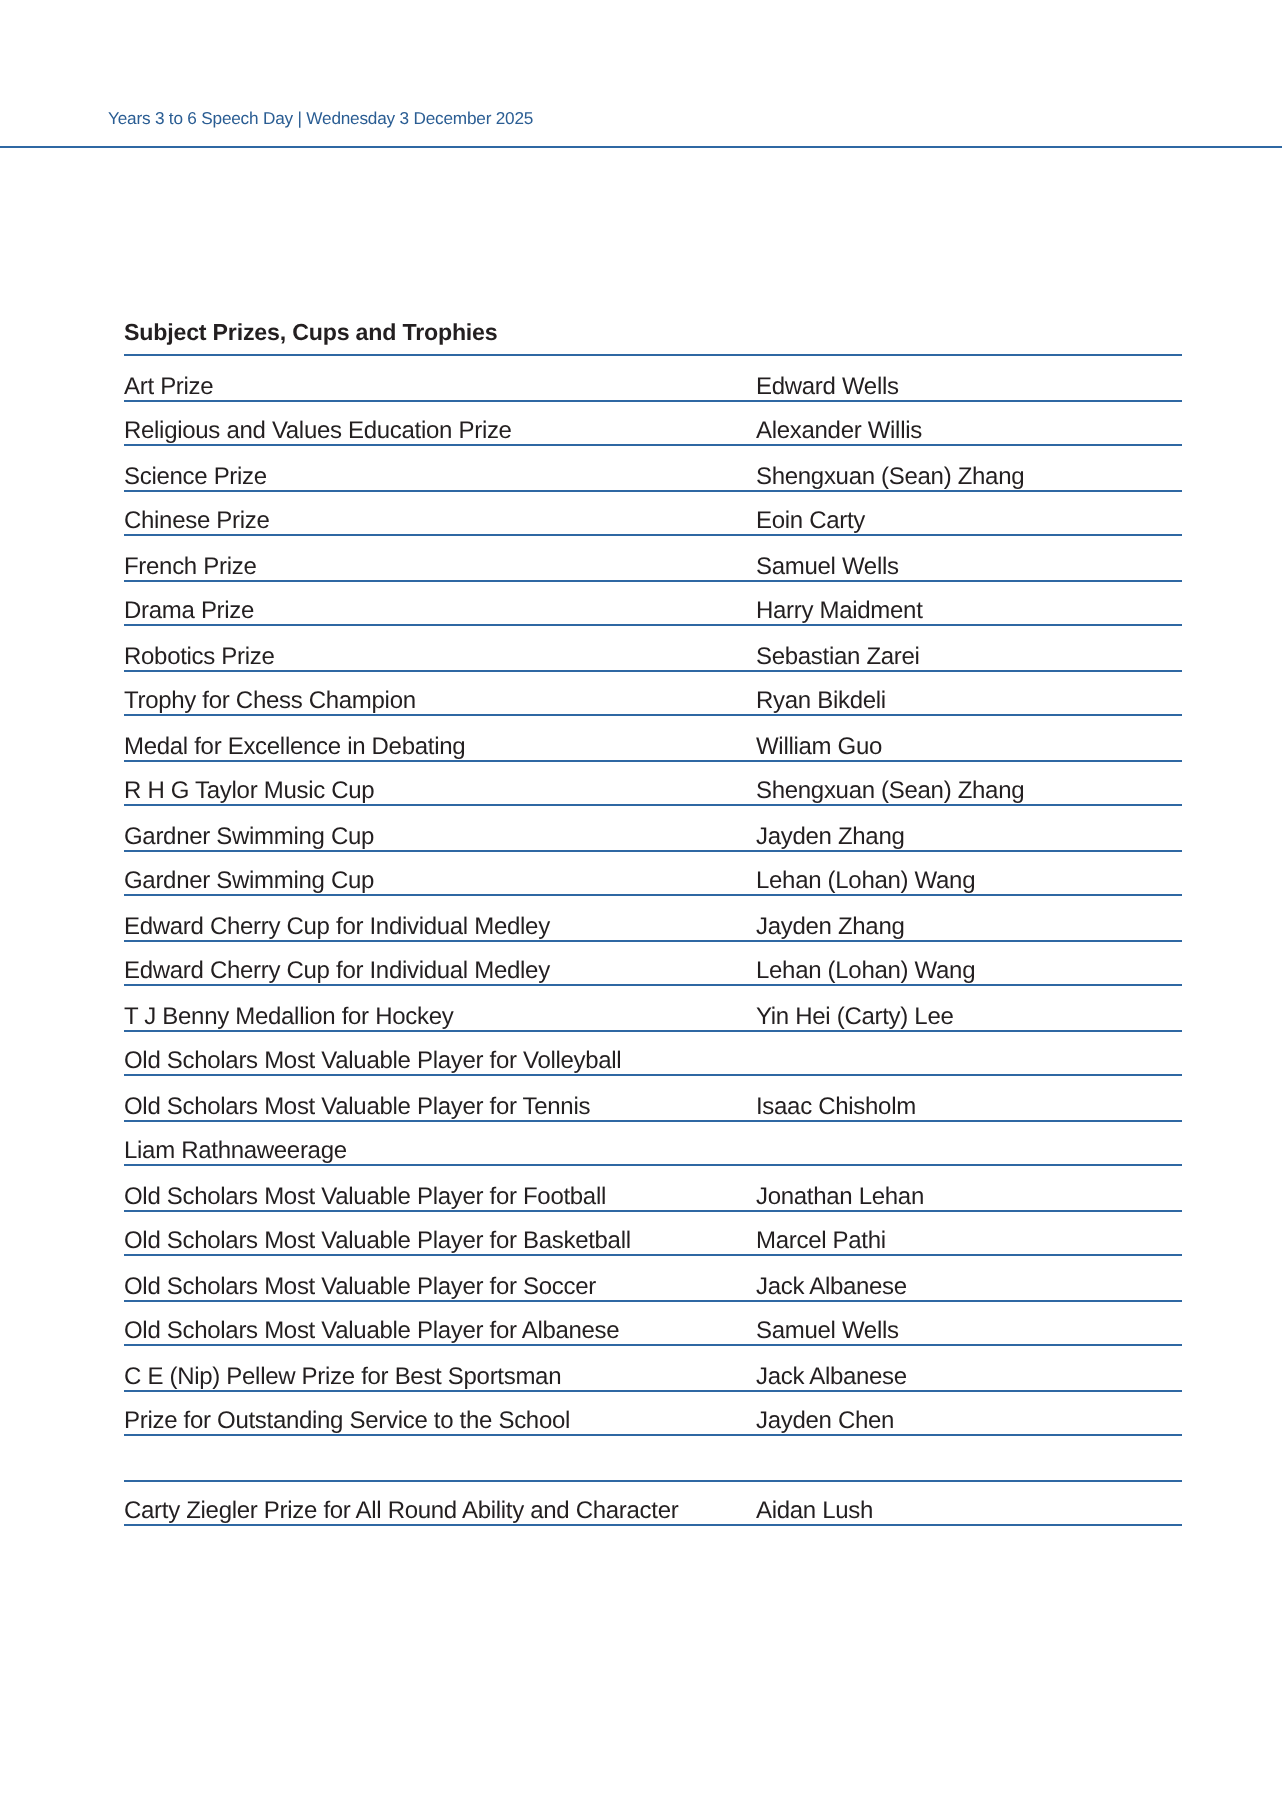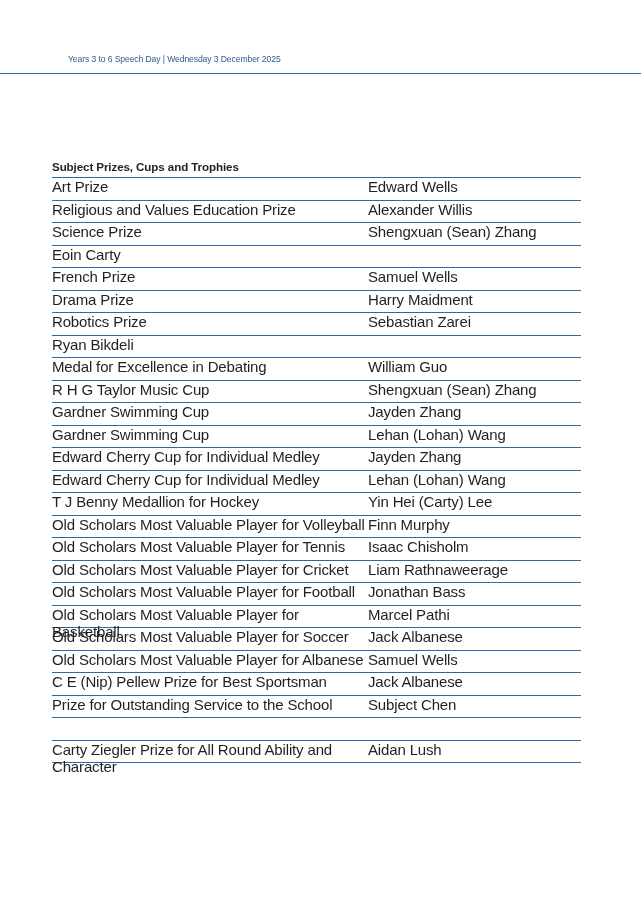--- a/index.html
+++ b/index.html
@@ -1,26 +1,26 @@
 <!DOCTYPE html>
 <html><head>
 <meta charset="utf-8">
 <style>
   html, body { margin: 0; padding: 0; background: #ffffff; }
   body { width: 641px; height: 904px; position: relative; overflow: hidden;
          font-family: "Liberation Sans", sans-serif; color: #231f20; }
-  .running-header { position: absolute; left: 68px; top: 54px; font-size: 8.6px;
+  .running-header { position: absolute; left: 54px; top: 54px; font-size: 8.6px;
          color: #2a5d93; letter-spacing: -0.1px; }
   .header-rule { position: absolute; left: 0; right: 0; top: 73px; height: 0;
          border-top: 1.3px solid #2f68a3; }
-  .section { position: absolute; left: 52px; top: 158px; width: 529px; }
+  .section { position: absolute; left: 62px; top: 158px; width: 529px; }
   .section-title { font-size: 11.6px; font-weight: bold; color: #231f20;
          height: 19px; line-height: 18px; border-bottom: 1.2px solid #2f68a3; letter-spacing: -0.1px;}
   .row { display: flex; height: 21.5px; border-bottom: 1.2px solid #2f68a3;
-         align-items: flex-start; font-size: 15px; letter-spacing: -0.15px; }
+         align-items: flex-end; font-size: 12px; letter-spacing: -0.15px; }
   .prize { width: 316px; flex: 0 0 316px; }
   .winner { flex: 1; }
 </style>
 </head>
 <body>
 
 <div class="running-header">Years 3 to 6 Speech Day | Wednesday 3 December 2025</div>
 <div class="header-rule"></div>
 
 <div class="section">
@@ -32,35 +32,37 @@
       </div>
       <div class="row">
         <div class="prize">Religious and Values Education Prize</div>
         <div class="winner">Alexander Willis</div>
       </div>
       <div class="row">
         <div class="prize">Science Prize</div>
         <div class="winner">Shengxuan (Sean) Zhang</div>
       </div>
       <div class="row">
+        <div class="prize">Chinese Prize</div>
         <div class="winner">Eoin Carty</div>
       </div>
       <div class="row">
         <div class="prize">French Prize</div>
         <div class="winner">Samuel Wells</div>
       </div>
       <div class="row">
         <div class="prize">Drama Prize</div>
         <div class="winner">Harry Maidment</div>
       </div>
       <div class="row">
         <div class="prize">Robotics Prize</div>
         <div class="winner">Sebastian Zarei</div>
       </div>
       <div class="row">
+        <div class="prize">Trophy for Chess Champion</div>
         <div class="winner">Ryan Bikdeli</div>
       </div>
       <div class="row">
         <div class="prize">Medal for Excellence in Debating</div>
         <div class="winner">William Guo</div>
       </div>
       <div class="row">
         <div class="prize">R H G Taylor Music Cup</div>
         <div class="winner">Shengxuan (Sean) Zhang</div>
       </div>
@@ -79,53 +81,51 @@
       <div class="row">
         <div class="prize">Edward Cherry Cup for Individual Medley</div>
         <div class="winner">Lehan (Lohan) Wang</div>
       </div>
       <div class="row">
         <div class="prize">T J Benny Medallion for Hockey</div>
         <div class="winner">Yin Hei (Carty) Lee</div>
       </div>
       <div class="row">
         <div class="prize">Old Scholars Most Valuable Player for Volleyball</div>
-        <div class="winner">Finn Murphy</div>
       </div>
       <div class="row">
         <div class="prize">Old Scholars Most Valuable Player for Tennis</div>
         <div class="winner">Isaac Chisholm</div>
       </div>
       <div class="row">
-        <div class="prize">Old Scholars Most Valuable Player for Cricket</div>
         <div class="winner">Liam Rathnaweerage</div>
       </div>
       <div class="row">
         <div class="prize">Old Scholars Most Valuable Player for Football</div>
-        <div class="winner">Jonathan Bass</div>
+        <div class="winner">Jonathan Lehan</div>
       </div>
       <div class="row">
         <div class="prize">Old Scholars Most Valuable Player for Basketball</div>
         <div class="winner">Marcel Pathi</div>
       </div>
       <div class="row">
         <div class="prize">Old Scholars Most Valuable Player for Soccer</div>
         <div class="winner">Jack Albanese</div>
       </div>
       <div class="row">
         <div class="prize">Old Scholars Most Valuable Player for Albanese</div>
         <div class="winner">Samuel Wells</div>
       </div>
       <div class="row">
         <div class="prize">C E (Nip) Pellew Prize for Best Sportsman</div>
         <div class="winner">Jack Albanese</div>
       </div>
       <div class="row">
         <div class="prize">Prize for Outstanding Service to the School</div>
-        <div class="winner">Subject Chen</div>
+        <div class="winner">Jayden Chen</div>
       </div>
       <div class="row">
       </div>
       <div class="row">
         <div class="prize">Carty Ziegler Prize for All Round Ability and Character</div>
         <div class="winner">Aidan Lush</div>
       </div>
     </div>
 </div>
 

